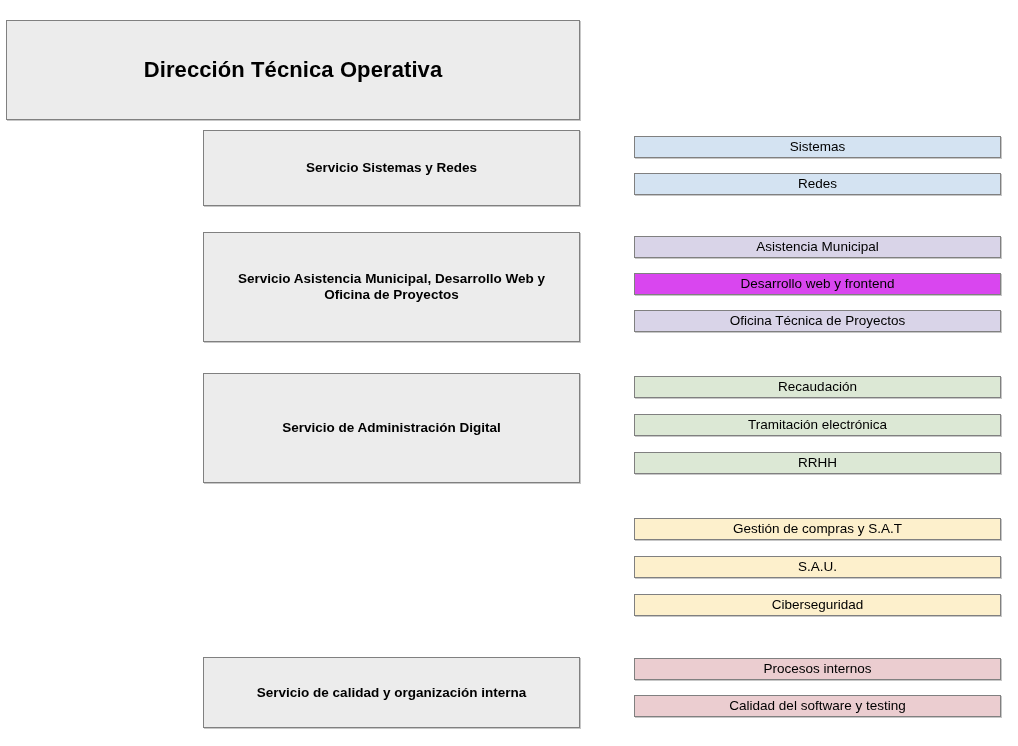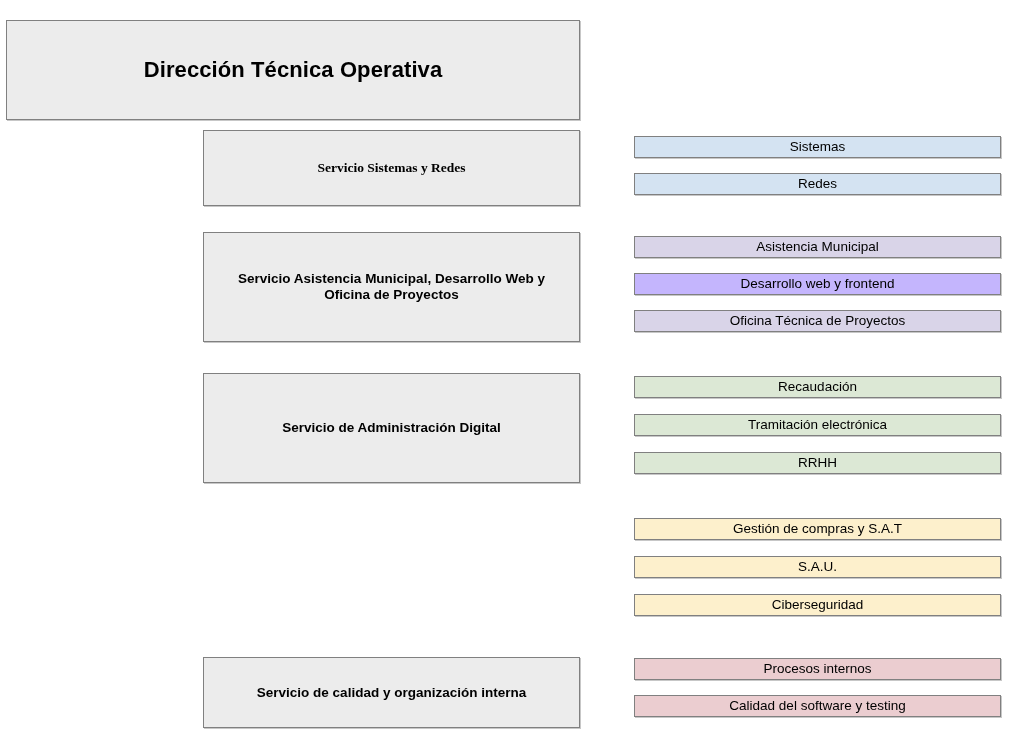--- a/index.html
+++ b/index.html
@@ -61,21 +61,21 @@
   .unit-box {
     left: 634px;
     width: 367px;
     height: 22px;
     font-size: 13.5px;
     font-weight: normal;
     padding: 0 10px;
   }
 
   
-  .r1 { top: 130px; height: 76px; font-family: Liberation Serif, serif; }
+  .r1 { top: 130px; height: 76px; }
   .r2 { top: 232px; height: 110px; }
   .r3 { top: 373px; height: 110px; }
   .r4 { top: 514px; height: 110px; }
   .r5 { top: 657px; height: 71px; }
 </style>
 </head>
 <body>
 
 <div id="canvas">
 
@@ -92,21 +92,21 @@
   <div class="box unit-box" style="top: 173px; background: rgb(212, 227, 242); border-color: rgb(128, 128, 128);">
     <span>Redes</span>
   </div>
 
   <div class="box service-box r2" style="border-color: rgb(128, 128, 128);">
     <span class="svc-text">Servicio Asistencia Municipal, Desarrollo Web y Oficina de Proyectos</span>
   </div>
   <div class="box unit-box" style="top: 236px; background: rgb(217, 212, 232); border-color: rgb(128, 128, 128);">
     <span>Asistencia Municipal</span>
   </div>
-  <div class="box unit-box" style="top: 273px; background: #c4b5fd; border-color: rgb(128, 128, 128);">
+  <div class="box unit-box" style="top: 273px; background: #d946ef; border-color: rgb(128, 128, 128);">
     <span>Desarrollo web y frontend</span>
   </div>
   <div class="box unit-box" style="top: 310px; background: rgb(217, 212, 232); border-color: rgb(128, 128, 128);">
     <span>Oficina Técnica de Proyectos</span>
   </div>
 
   <div class="box service-box r3" style="border-color: rgb(128, 128, 128);">
     <span class="svc-text">Servicio de Administración Digital</span>
   </div>
   <div class="box unit-box" style="top: 376px; background: rgb(220, 232, 213); border-color: rgb(128, 128, 128);">

